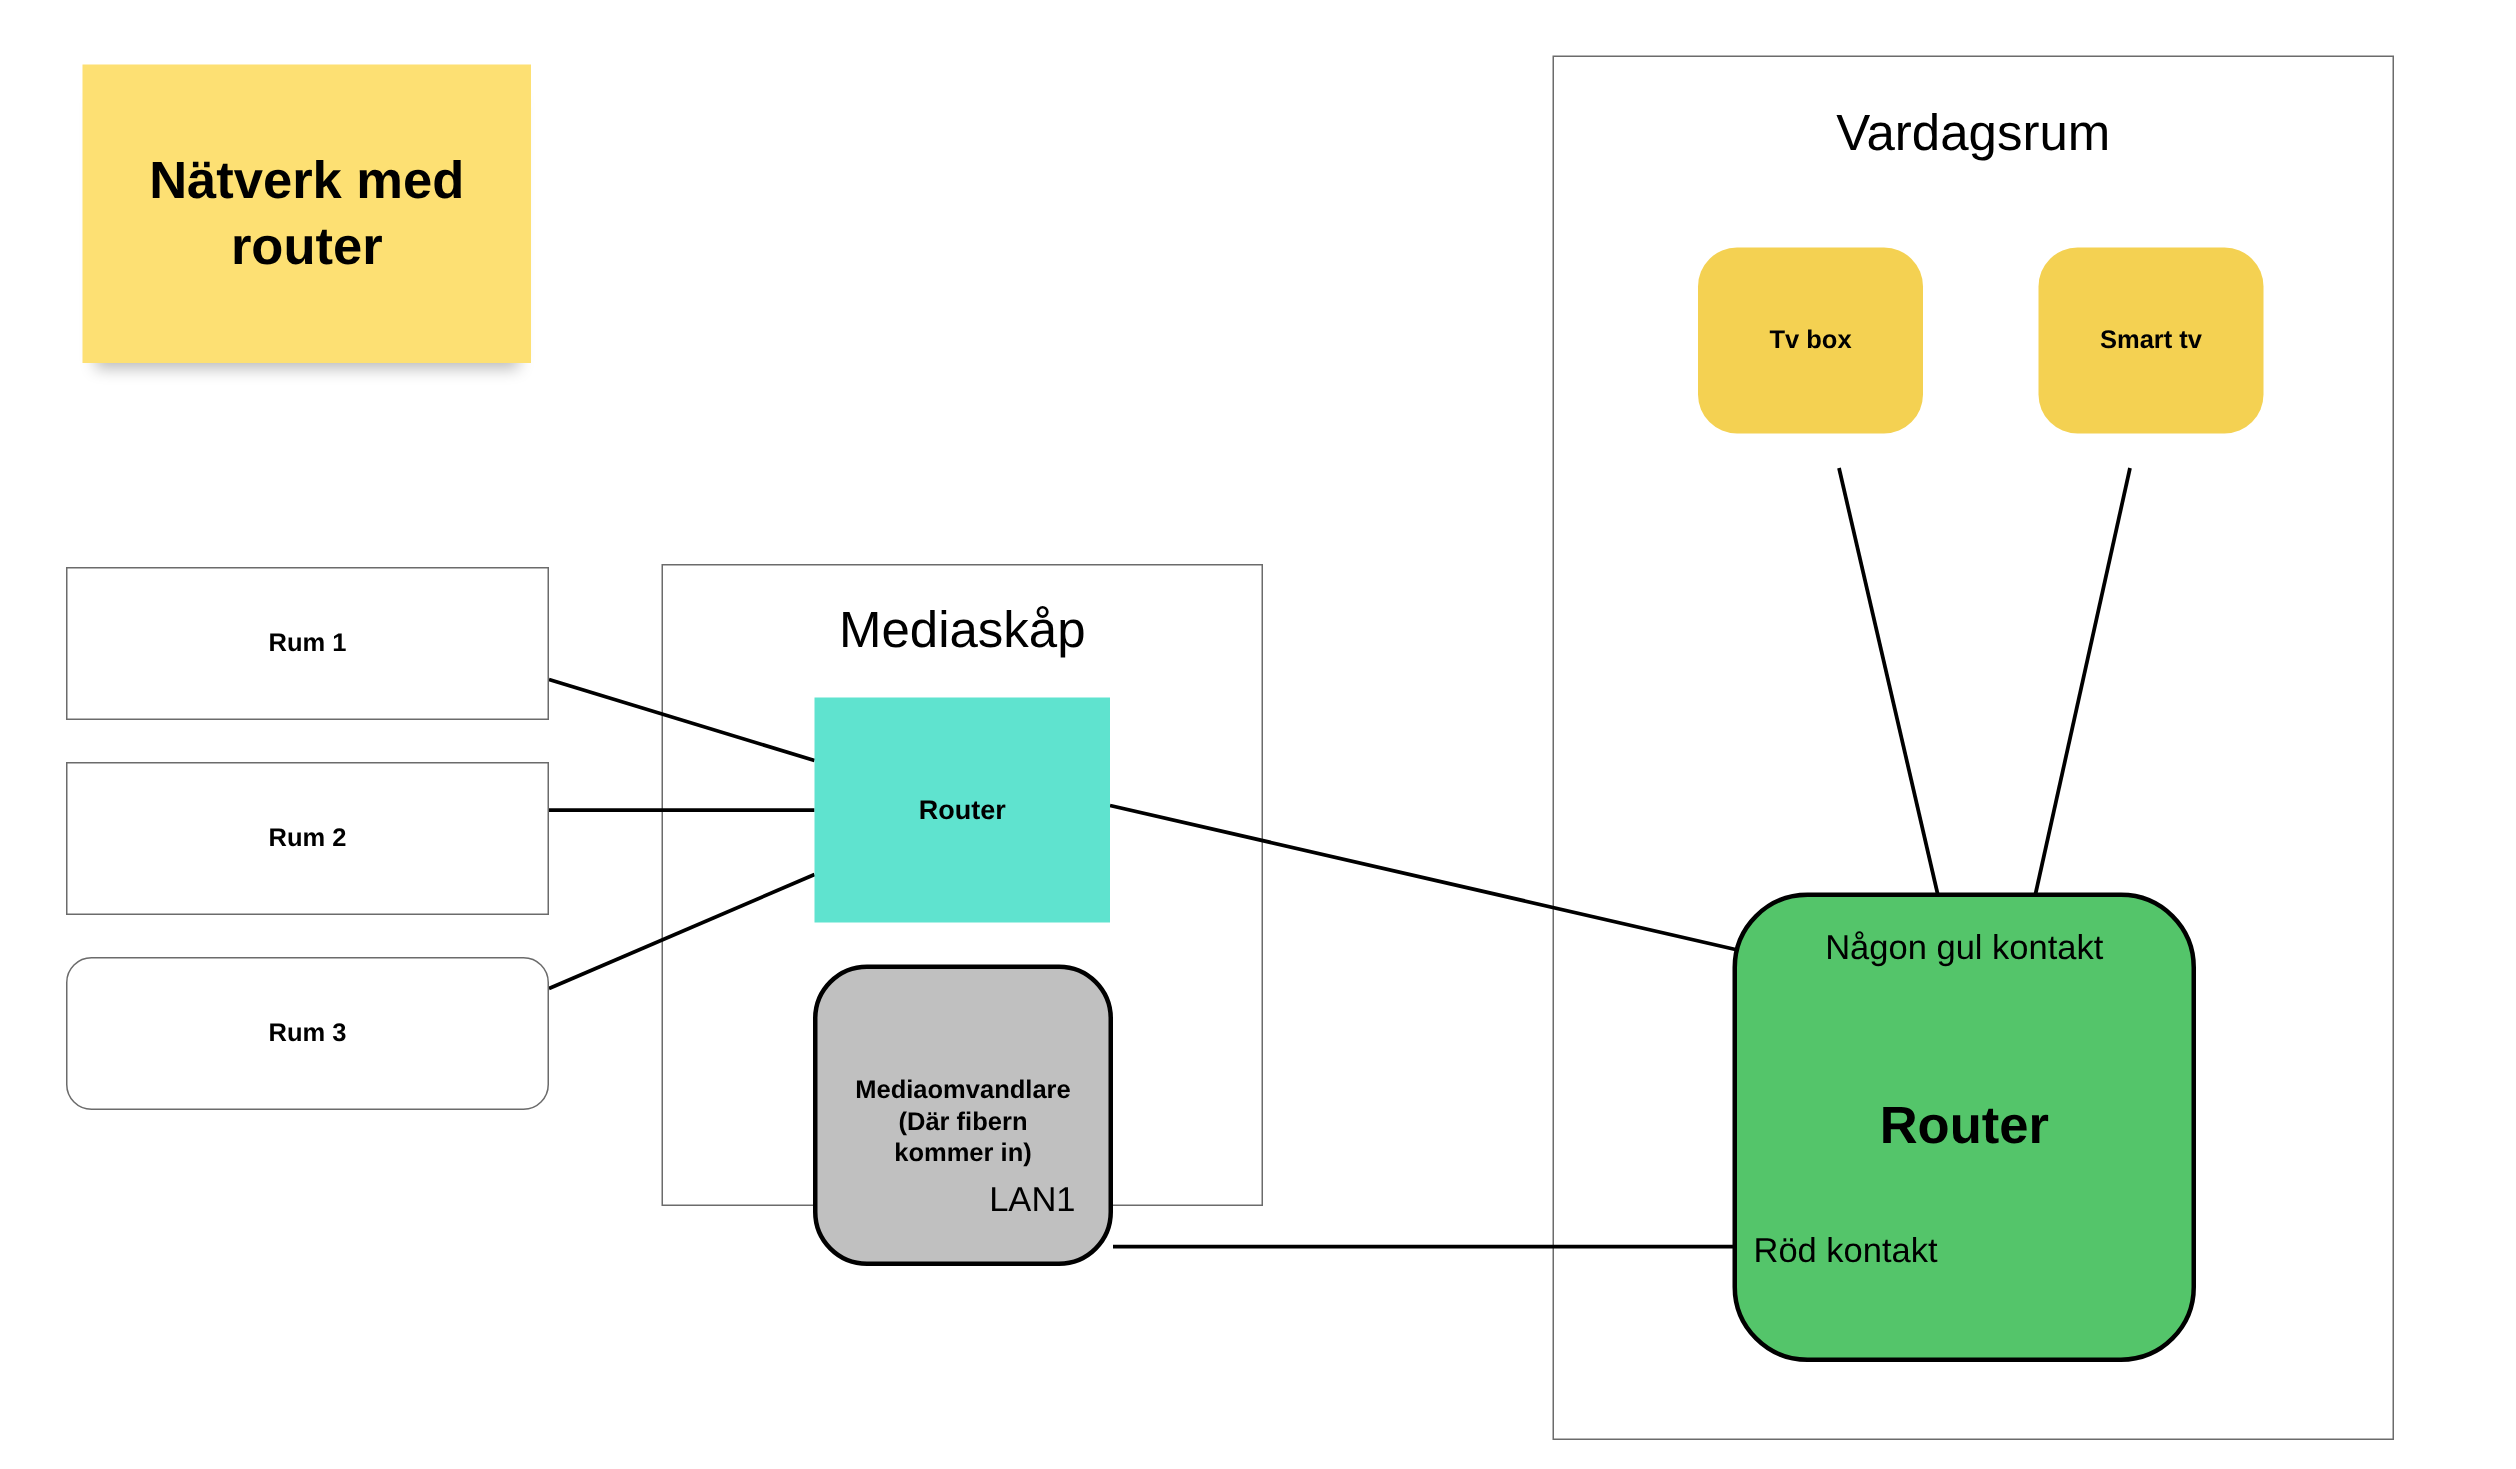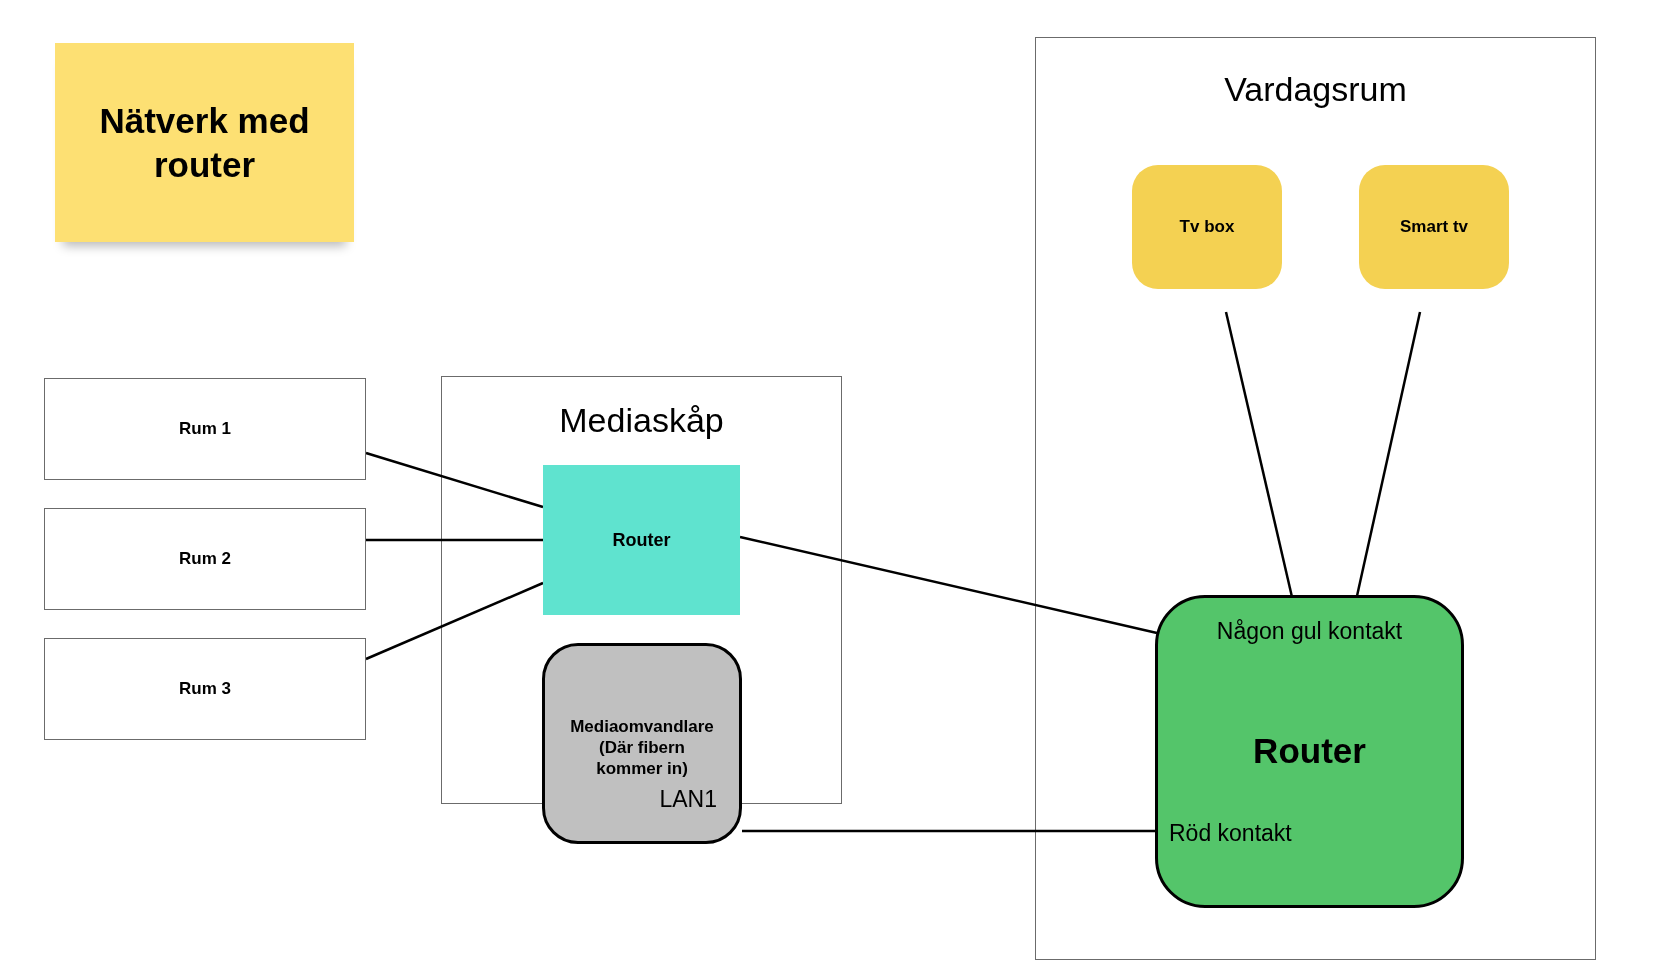--- a/index.html
+++ b/index.html
@@ -50,21 +50,21 @@
     <div>router</div>
   </div>
 </div>
 
 <div class="abs room center" style="top:378px;">
   <span>Rum 1</span>
 </div>
 <div class="abs room center" style="top:508px;">
   <span>Rum 2</span>
 </div>
-<div class="abs room center" style="top:638px;">
+<div class="abs room center" style="top:638px;border-radius:17px;">
   <span>Rum 3</span>
 </div>
 
 <div class="abs switch center">
   <span>Router</span>
 </div>
 
 <div class="abs converter">
   <div class="converter-label">
     <div>Mediaomvandlare</div>

